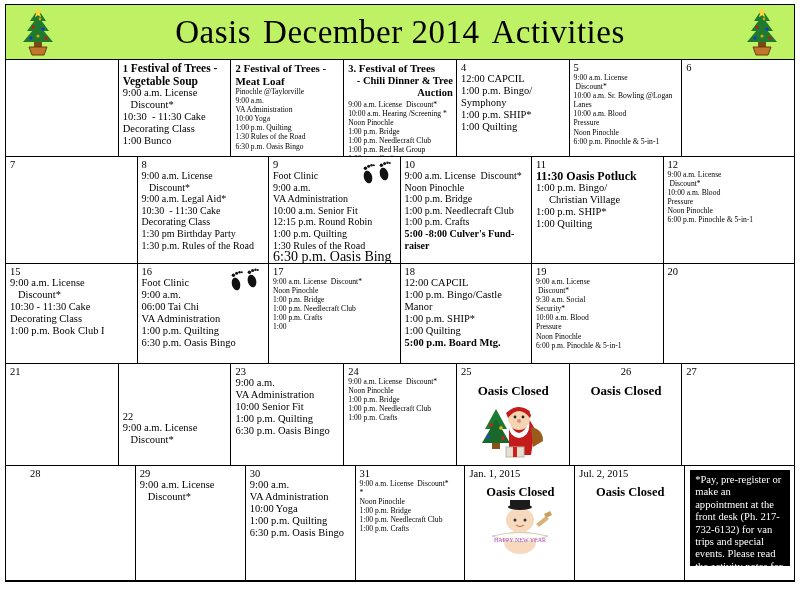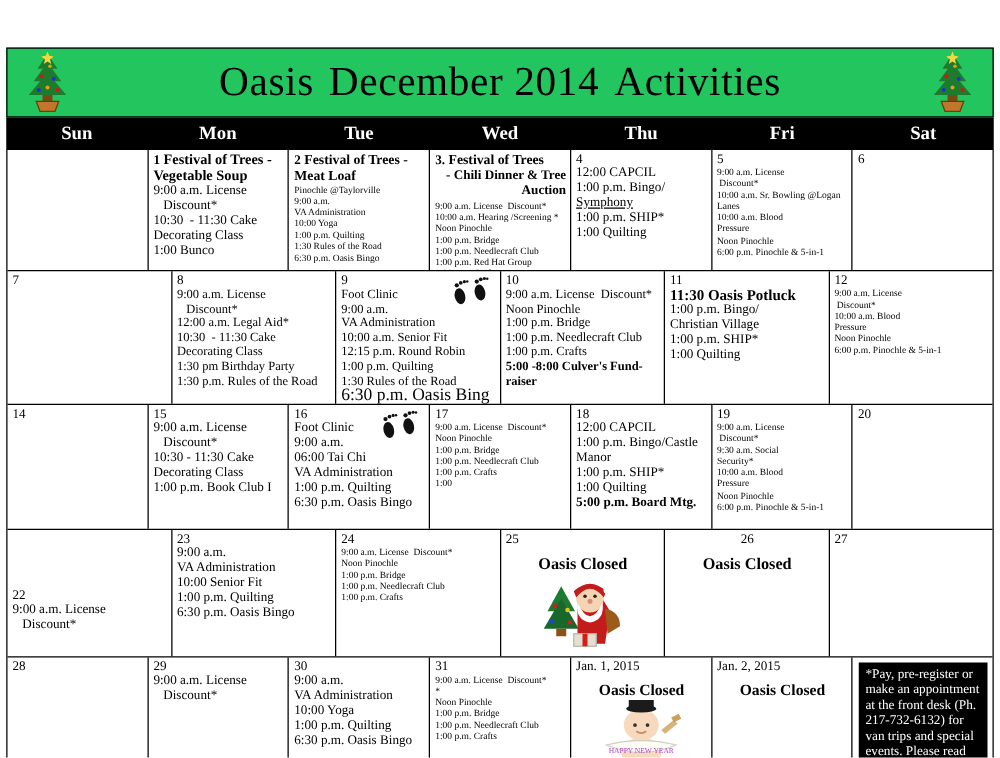--- a/index.html
+++ b/index.html
@@ -1,32 +1,32 @@
 <!DOCTYPE html>
 <html><head>
 <meta charset="utf-8">
 <style>
   html,body{margin:0;padding:0;background:#ffffff;}
   body{width:800px;height:606px;overflow:hidden;font-family:"Liberation Serif",serif;color:#000;}
   #cal{width:800px;height:606px;box-sizing:border-box;padding:4px 5px 3px 5px;}
 
   
-  .banner{height:56px;border:1px solid #000;display:flex;align-items:center;justify-content:space-between;padding:12px 10px;box-sizing:border-box;background:#22c55e;margin-top:34px;}
+  .banner{height:56px;border:1px solid #000;display:flex;align-items:center;justify-content:space-between;padding:12px 10px;box-sizing:border-box;background:#bef264;}
   .banner-title{flex:1;text-align:center;font-size:33px;font-family:"Liberation Serif",serif;letter-spacing:0.5px;white-space:nowrap;}
   .banner-title .sp{display:inline-block;width:12px;}
   .tree{width:44px;height:50px;flex:0 0 44px;}
 
   
   .dayhead{display:flex;background:#000;color:#fff;height:26px;align-items:center;}
   .dayhead div{flex:1 1 0;text-align:center;font-weight:bold;font-size:15px;font-family:"Liberation Serif",serif;}
 
   
   .grid{border-left:1px solid #000;border-right:1px solid #000;border-bottom:2px solid #000;box-sizing:border-box;}
   .week{display:flex;border-bottom:1px solid #000;box-sizing:border-box;}
-  .week:last-child{border-bottom:none;}
+  .week:last-child{border-bottom:none;margin-left:20px;}
   .cell{flex:1 1 0;border-right:1px solid #000;box-sizing:border-box;padding:2px 3px 1px 4px;position:relative;overflow:hidden;}
   .cell:last-child{border-right:none;}
   .w0{height:97px;}
   .w1{height:107px;}
   .w2{height:100px;}
   .w3{height:102px;}
   .w4{height:114px;}
 
   .dnum{font-size:10.5px;line-height:11px;display:inline;}
   .hdr-bold{font-weight:bold;font-size:11.5px;line-height:12.5px;}
@@ -82,29 +82,20 @@
       <circle cx="17" cy="20" r="1.6" fill="#d91414"></circle>
       <circle cx="27" cy="22" r="1.6" fill="#1436d9"></circle>
       <circle cx="22" cy="29" r="1.6" fill="#d9a514"></circle>
       <circle cx="15" cy="31" r="1.6" fill="#1436d9"></circle>
       <circle cx="30" cy="31" r="1.6" fill="#d91414"></circle>
       <circle cx="24" cy="12" r="1.4" fill="#d9a514"></circle>
       <polygon points="22,0 23.4,3.6 27,4.2 24,6.6 25,10.2 22,8.2 19,10.2 20,6.6 17,4.2 20.6,3.6" fill="#f2d83c"></polygon>
     </svg>
   </div>
 
-  <div class="dayhead" id="dayhead">
-      <div>Sun</div>
-      <div>Mon</div>
-      <div>Tue</div>
-      <div>Wed</div>
-      <div>Thu</div>
-      <div>Fri</div>
-      <div>Sat</div>
-    </div>
 
   <div class="grid" id="grid">
       <div class="week w0">
         <div class="cell"></div>
         <div class="cell">
           <div class="hdr-bold"><div class="dnum" style="display: inline;">1</div><span> </span><span>Festival of Trees - Vegetable Soup</span></div>
           <ul class="evts">
             <li class="evt" style="white-space: pre;">9:00 a.m. License</li>
             <li class="evt" style="white-space: pre;">   Discount*</li>
             <li class="evt" style="white-space: pre;">10:30  - 11:30 Cake</li>
@@ -135,21 +126,21 @@
             <li class="evt tiny" style="white-space: pre;">1:00 p.m. Needlecraft Club</li>
             <li class="evt tiny" style="white-space: pre;">1:00 p.m. Red Hat Group</li>
             <li class="evt tiny" style="white-space: pre;">1:00 p.m. Crafts</li>
           </ul>
         </div>
         <div class="cell">
           <div class="dnum" style="display: block;">4</div>
           <ul class="evts">
             <li class="evt" style="white-space: pre;">12:00 CAPCIL</li>
             <li class="evt" style="white-space: pre;">1:00 p.m. Bingo/</li>
-            <li class="evt" style="white-space: pre; text-decoration: underline;">Symphony</li>
+            <li class="evt" style="white-space: pre;">Symphony</li>
             <li class="evt" style="white-space: pre;">1:00 p.m. SHIP*</li>
             <li class="evt" style="white-space: pre;">1:00 Quilting</li>
           </ul>
         </div>
         <div class="cell">
           <div class="dnum" style="display: block;">5</div>
           <ul class="evts">
             <li class="evt tiny" style="white-space: pre;">9:00 a.m. License</li>
             <li class="evt tiny" style="white-space: pre;"> Discount*</li>
             <li class="evt tiny" style="white-space: pre;">10:00 a.m. Sr. Bowling @Logan</li>
@@ -166,21 +157,21 @@
       </div>
       <div class="week w1">
         <div class="cell">
           <div class="dnum" style="display: block;">7</div>
         </div>
         <div class="cell">
           <div class="dnum" style="display: block;">8</div>
           <ul class="evts">
             <li class="evt" style="font-size: 10px; line-height: 11.6px; white-space: pre;">9:00 a.m. License</li>
             <li class="evt" style="font-size: 10px; line-height: 11.6px; white-space: pre;">   Discount*</li>
-            <li class="evt" style="font-size: 10px; line-height: 11.6px; white-space: pre;">12:00 a.m. Legal Aid*</li>
+            <li class="evt" style="font-size: 10px; line-height: 11.6px; white-space: pre;">9:00 a.m. Legal Aid*</li>
             <li class="evt" style="font-size: 10px; line-height: 11.6px; white-space: pre;">10:30  - 11:30 Cake</li>
             <li class="evt" style="font-size: 10px; line-height: 11.6px; white-space: pre;">Decorating Class</li>
             <li class="evt" style="font-size: 10px; line-height: 11.6px; white-space: pre;">1:30 pm Birthday Party</li>
             <li class="evt" style="font-size: 10px; line-height: 11.6px; white-space: pre;">1:30 p.m. Rules of the Road</li>
           </ul>
         </div>
         <div class="cell">
           <div class="dnum" style="display: block;">9</div>
           <svg class="feet" viewBox="0 0 34 26">
             <ellipse cx="8" cy="16" rx="4.2" ry="6.4" fill="#111" transform="rotate(-14 8 16)"></ellipse>
@@ -215,41 +206,38 @@
             <li class="evt" style="font-size: 10px; line-height: 11.6px; white-space: pre;">1:00 p.m. Crafts</li>
           </ul>
           <div class="evt b" style="font-size: 10px; line-height: 11.6px;">5:00 -8:00 Culver's Fund-</div>
           <div class="evt b" style="font-size: 10px; line-height: 11.6px;">raiser</div>
         </div>
         <div class="cell">
           <div class="dnum" style="display: block;">11</div>
           <div class="evt b" style="font-size: 12px;">11:30 Oasis Potluck</div>
           <ul class="evts">
             <li class="evt" style="white-space: pre;">1:00 p.m. Bingo/</li>
-            <li class="evt" style="white-space: pre;">Christian Village</li>
+            <li class="evt" style="white-space: pre; margin-left: 13px;">Christian Village</li>
             <li class="evt" style="white-space: pre;">1:00 p.m. SHIP*</li>
             <li class="evt" style="white-space: pre;">1:00 Quilting</li>
           </ul>
         </div>
         <div class="cell">
           <div class="dnum" style="display: block;">12</div>
           <ul class="evts">
             <li class="evt tiny" style="white-space: pre;">9:00 a.m. License</li>
             <li class="evt tiny" style="white-space: pre;"> Discount*</li>
             <li class="evt tiny" style="white-space: pre;">10:00 a.m. Blood</li>
             <li class="evt tiny" style="white-space: pre;">Pressure</li>
             <li class="evt tiny" style="white-space: pre;">Noon Pinochle</li>
             <li class="evt tiny" style="white-space: pre;">6:00 p.m. Pinochle &amp; 5-in-1</li>
           </ul>
         </div>
       </div>
       <div class="week w2">
-        <div class="cell">
-          <div class="dnum" style="display: block;">14</div>
-        </div>
         <div class="cell">
           <div class="dnum" style="display: block;">15</div>
           <ul class="evts">
             <li class="evt" style="white-space: pre;">9:00 a.m. License</li>
             <li class="evt" style="white-space: pre;">   Discount*</li>
             <li class="evt" style="white-space: pre;">10:30 - 11:30 Cake</li>
             <li class="evt" style="white-space: pre;">Decorating Class</li>
             <li class="evt" style="white-space: pre;">1:00 p.m. Book Club I</li>
           </ul>
         </div>
@@ -309,20 +297,23 @@
             <li class="evt tiny" style="white-space: pre;">Pressure</li>
             <li class="evt tiny" style="white-space: pre;">Noon Pinochle</li>
             <li class="evt tiny" style="white-space: pre;">6:00 p.m. Pinochle &amp; 5-in-1</li>
           </ul>
         </div>
         <div class="cell">
           <div class="dnum" style="display: block;">20</div>
         </div>
       </div>
       <div class="week w3">
+        <div class="cell">
+          <div class="dnum" style="display: block;">21</div>
+        </div>
         <div class="cell">
           <div class="dnum" style="display: block; margin-top: 45px;">22</div>
           <ul class="evts">
             <li class="evt" style="white-space: pre;">9:00 a.m. License</li>
             <li class="evt" style="white-space: pre;">   Discount*</li>
           </ul>
         </div>
         <div class="cell">
           <div class="dnum" style="display: block;">23</div>
           <ul class="evts">
@@ -418,21 +409,21 @@
             <circle cx="41" cy="20" r="1.5" fill="#333"></circle>
             <path d="M32 25 q4 3 8 0" stroke="#c98a6a" fill="none" stroke-width="1.4"></path>
             <ellipse cx="36" cy="42" rx="16" ry="12" fill="#f7d9bd"></ellipse>
             <path d="M8 36 q28 -7 56 0 q-28 12 -56 0 z" fill="#fdfdf6" stroke="#cfcfc2"></path>
             <text x="36" y="42" font-size="6" fill="#b648c4" text-anchor="middle" font-family="Liberation Serif,serif">HAPPY NEW YEAR</text>
             <path d="M52 24 l10 -8 l3 3 l-10 8 z" fill="#d7b27a"></path>
             <path d="M60 14 l6 -3 l2 4 l-6 3 z" fill="#c9a05e"></path>
           </svg>
         </div>
         <div class="cell">
-          <div class="dnum datelabel" style="display: block;">Jan. 2, 2015</div>
+          <div class="dnum datelabel" style="display: block;">Jul. 2, 2015</div>
           <div class="closed small">Oasis Closed</div>
         </div>
         <div class="cell">
           <div class="notebox">*Pay, pre-register or make an appointment at the front desk (Ph. 217-732-6132) for van trips and special events.  Please read the activity notes for more detailed  information.</div>
         </div>
       </div>
     </div>
 
 </div>
 

